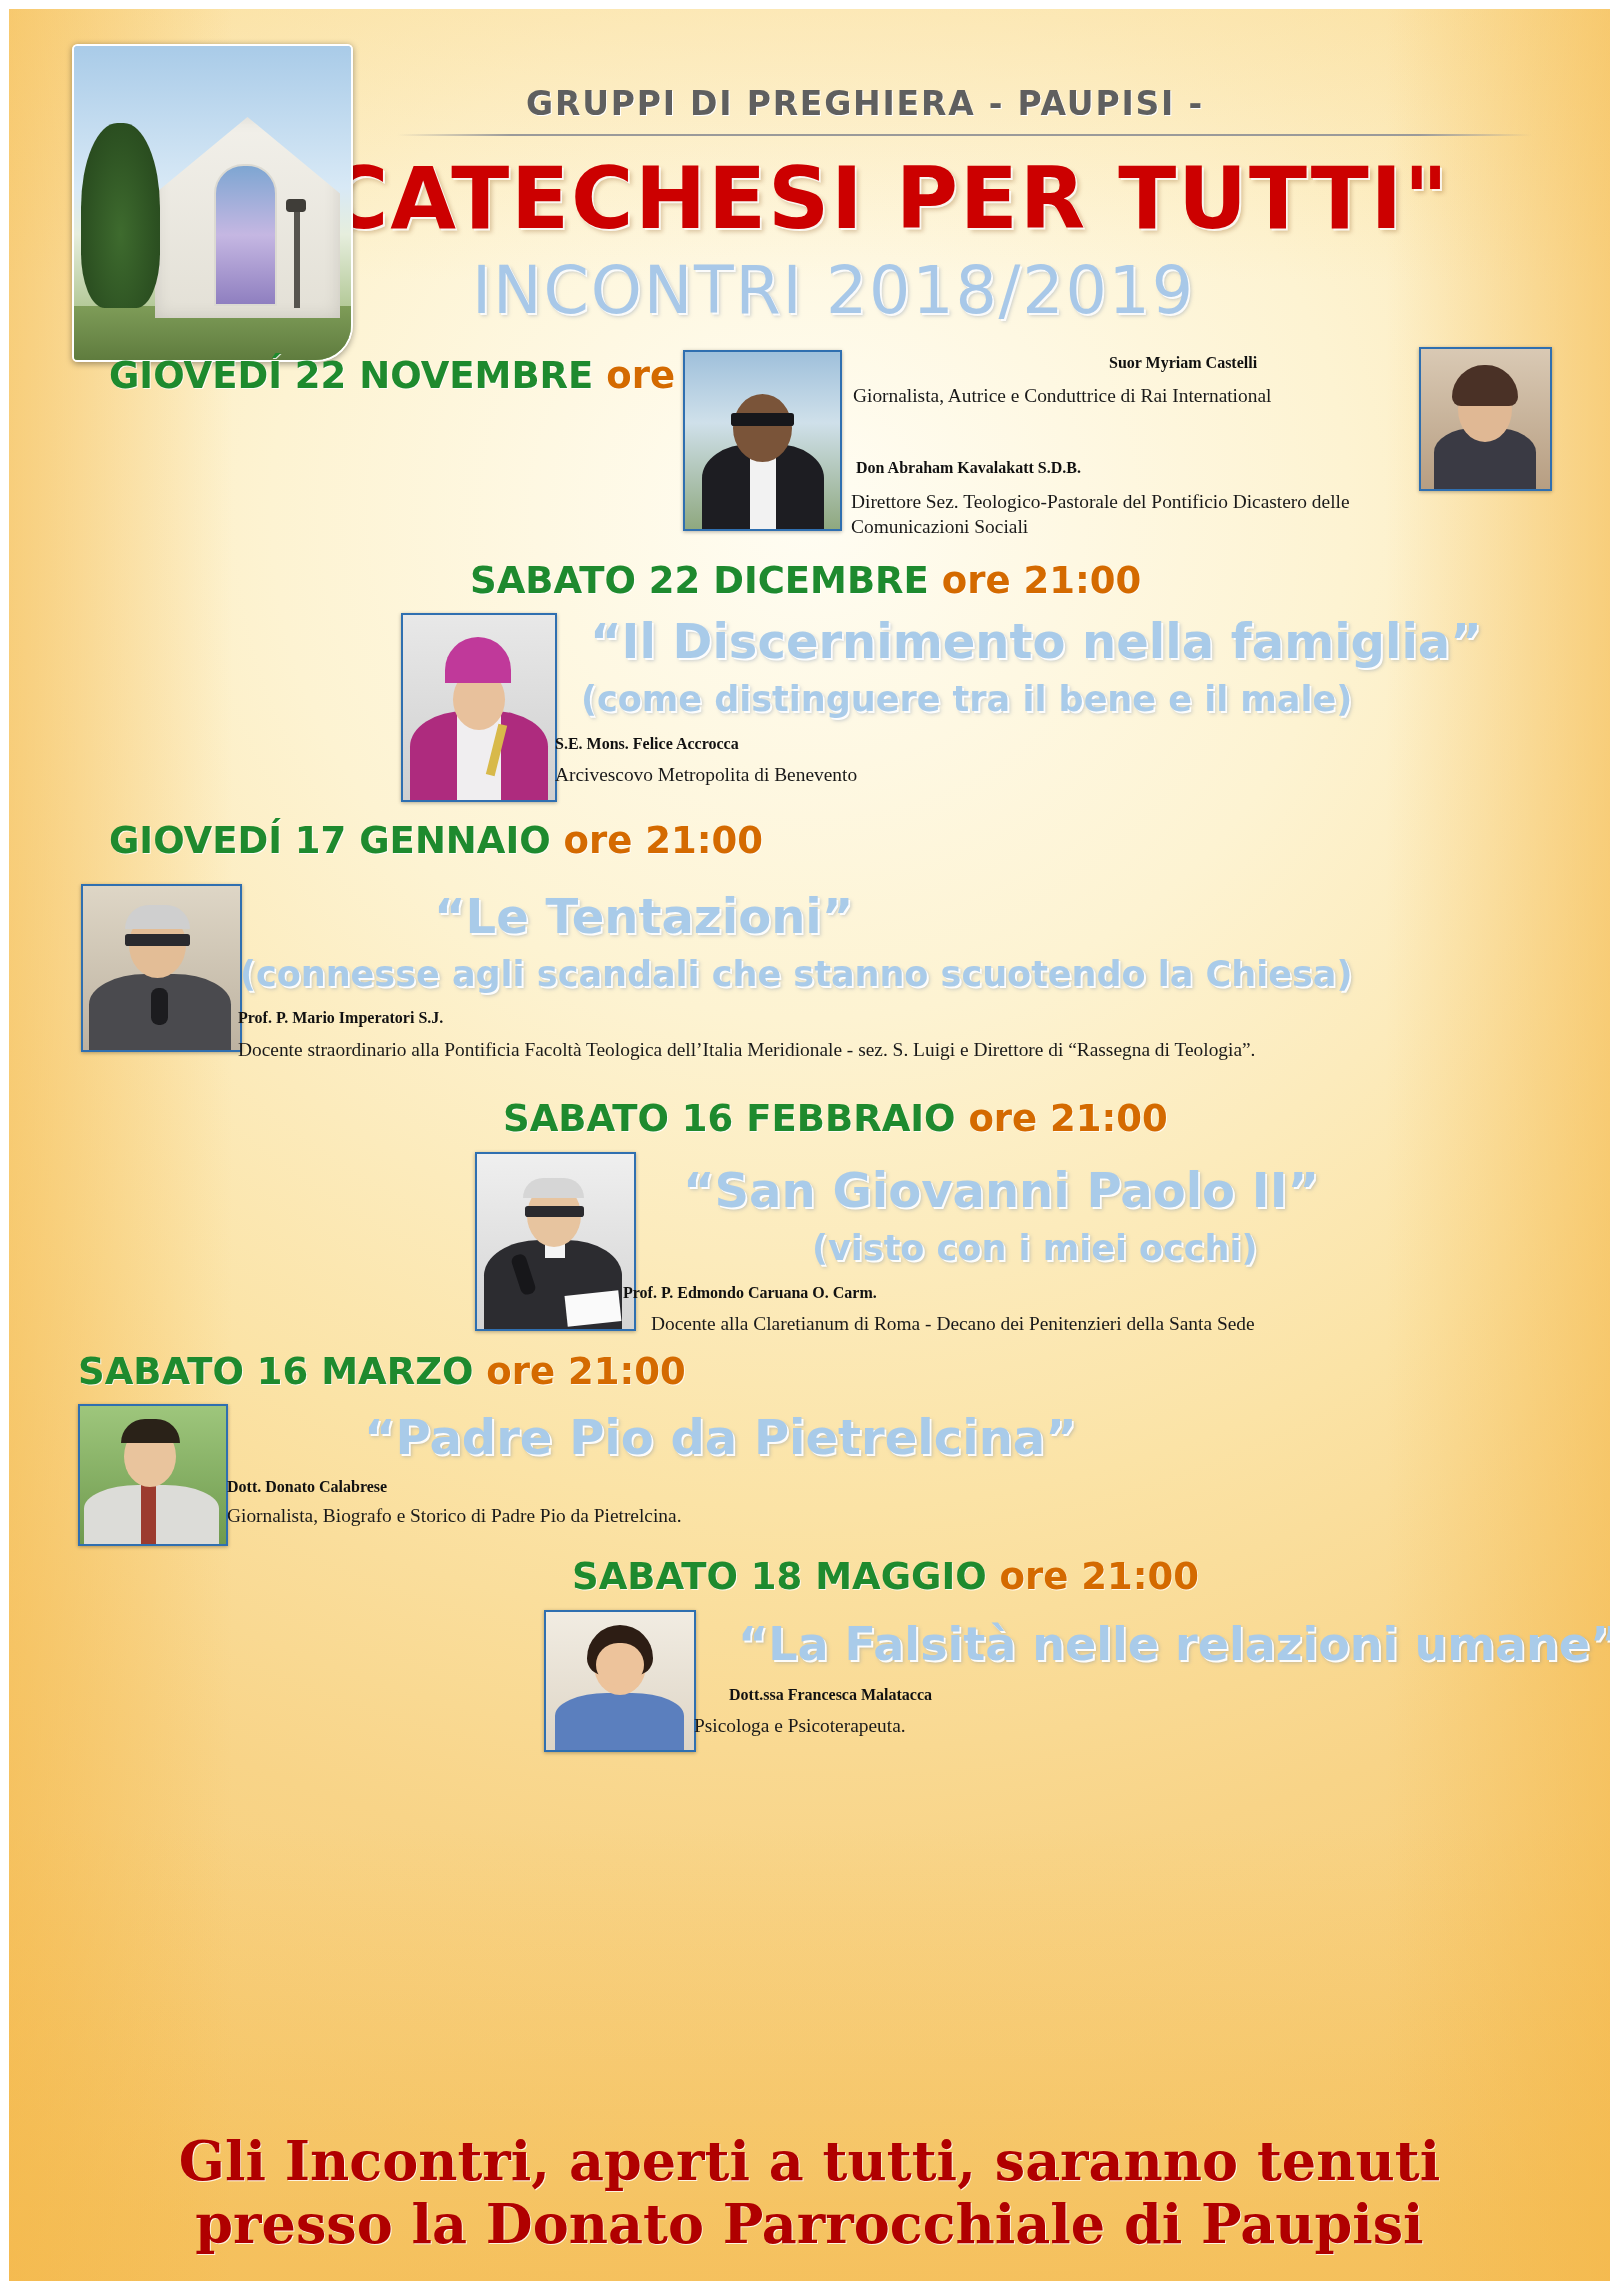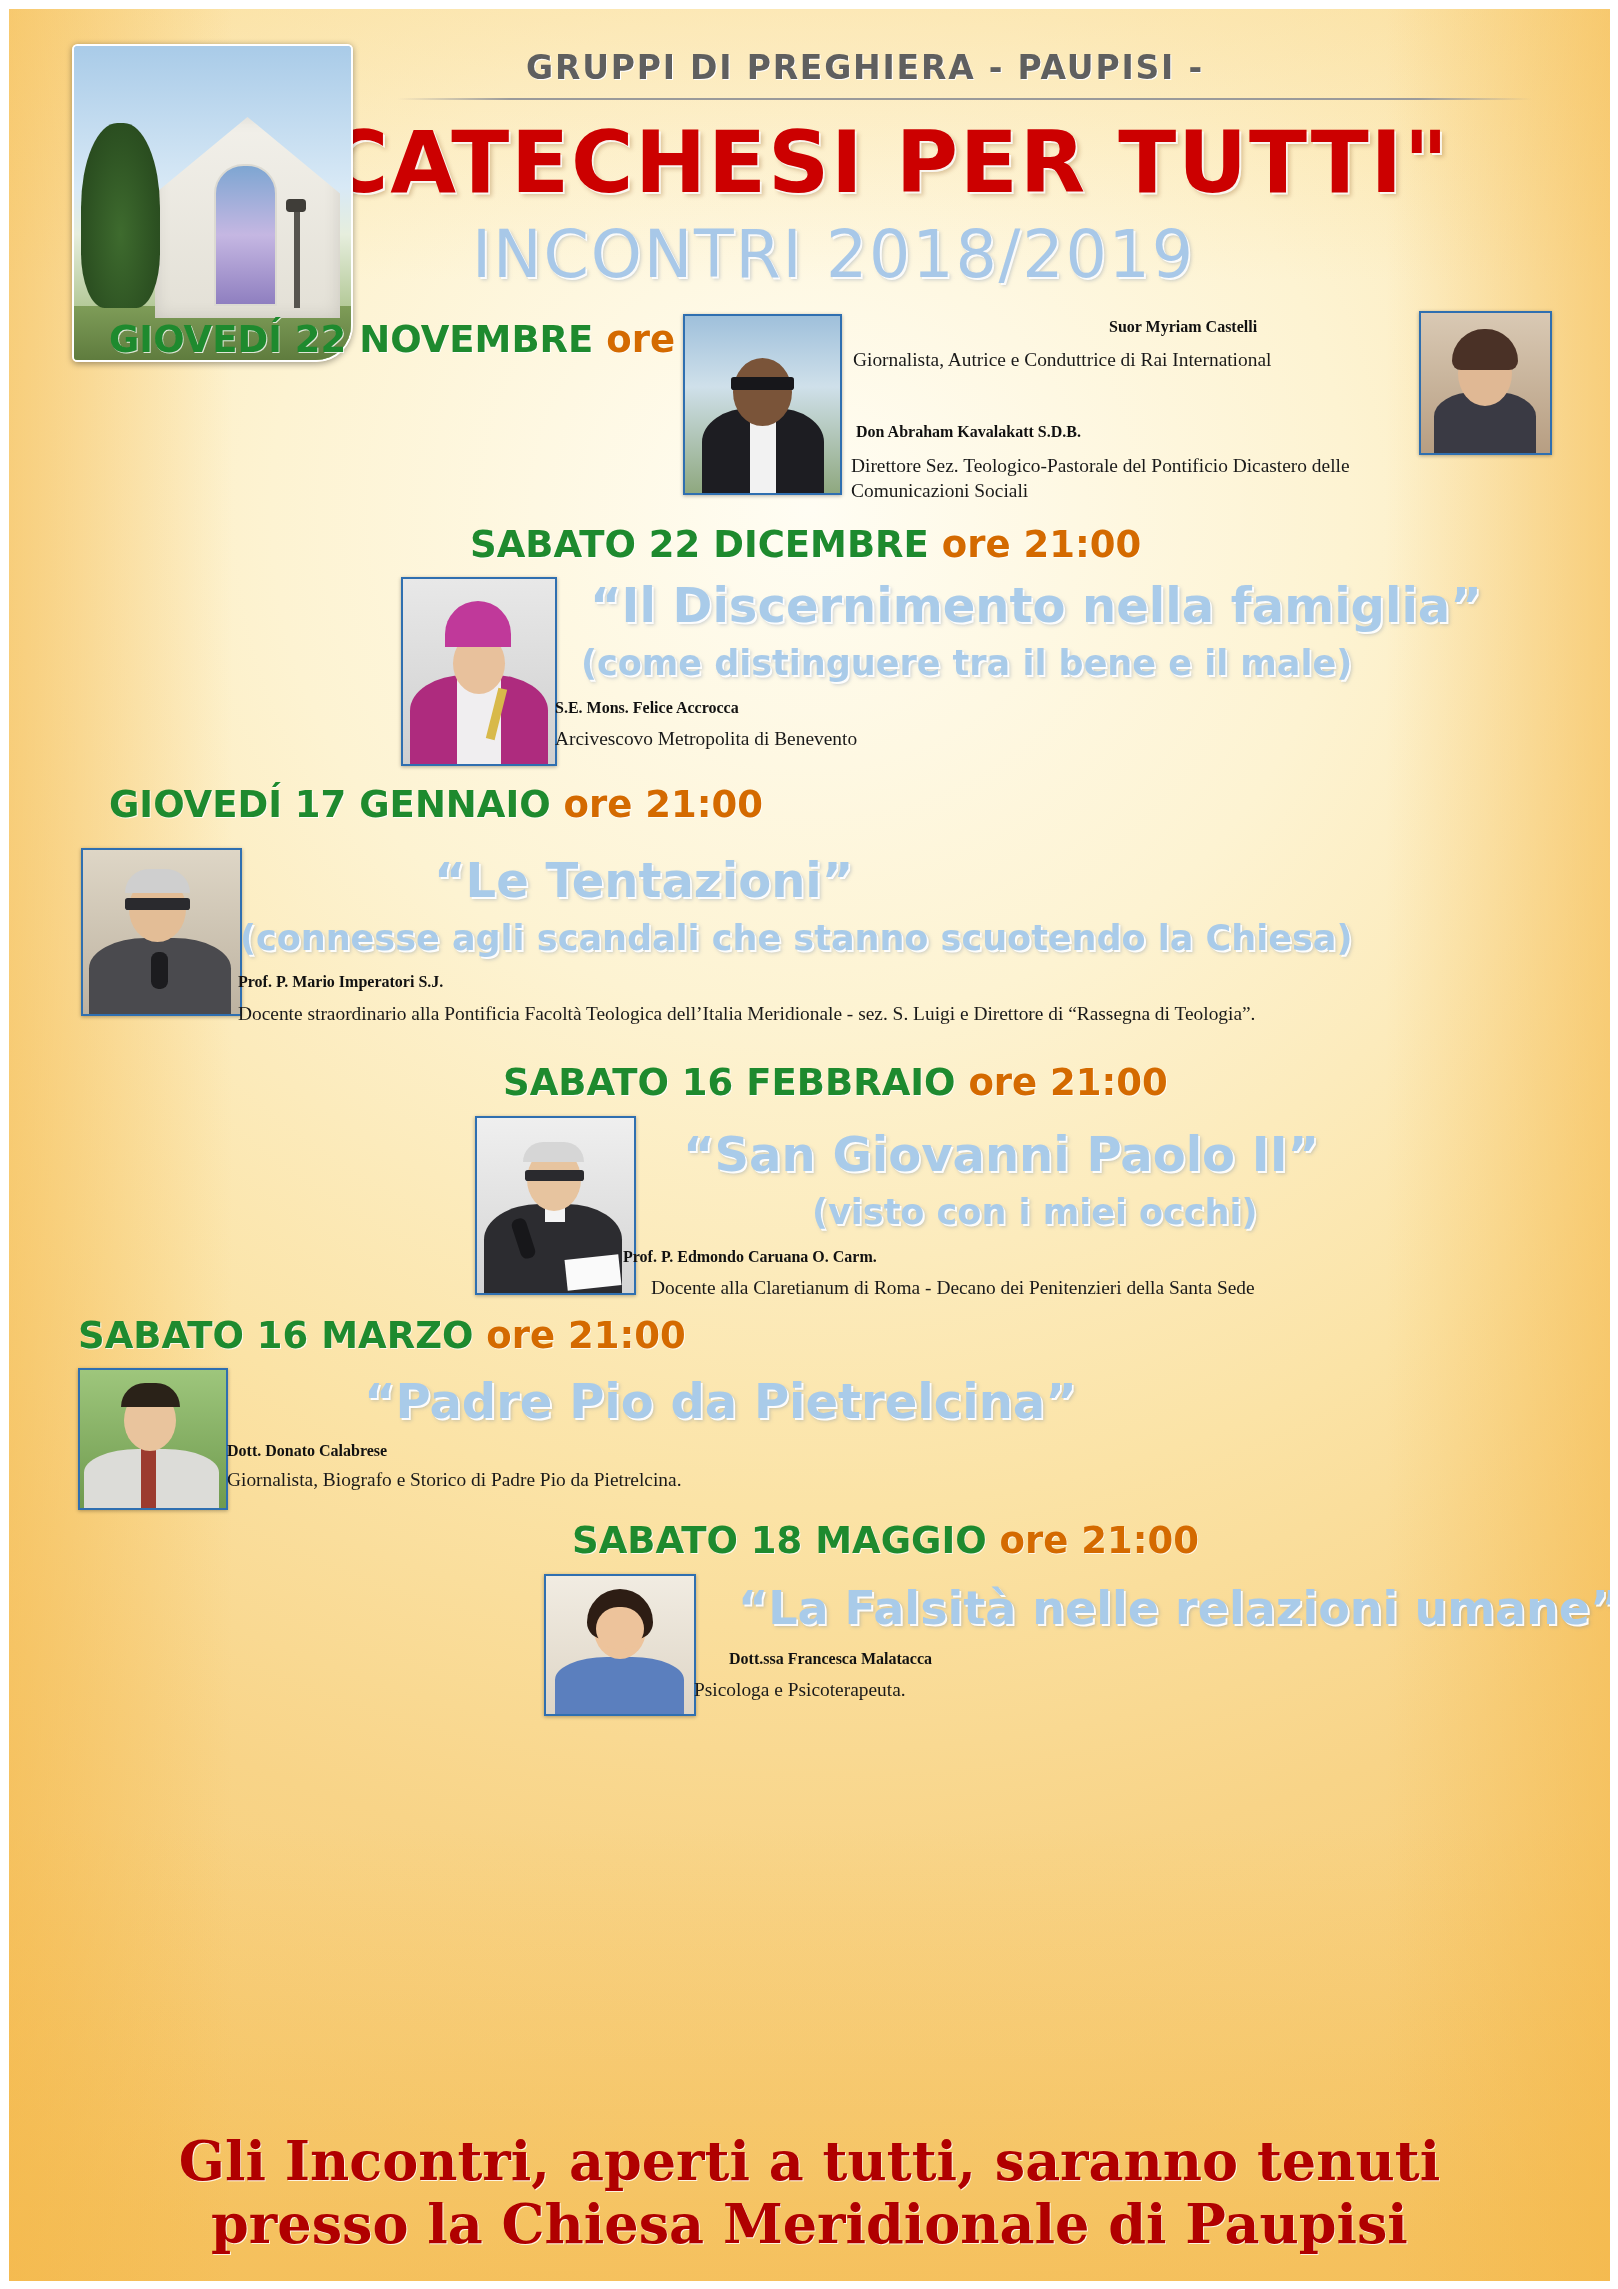--- a/index.html
+++ b/index.html
@@ -75,20 +75,21 @@
 
   .kicker {
     text-align: center;
     font-family: "DejaVu Sans", sans-serif;
     font-weight: bold;
     font-size: 33px;
     letter-spacing: 1.8px;
     color: #5f5f5f;
     text-shadow: 0.9px 0.9px 0 #ffffff;
     padding-left: 111px;
+    margin-top: 36px;
   }
   .rule {
     width: 1135px;
     margin: 11px auto 0 auto;
     height: 1.8px;
     background: linear-gradient(to right, rgba(160,160,160,0), #9a9a9a 10%, #9a9a9a 90%, rgba(160,160,160,0));
     margin-left: 388px;
   }
   .main-title {
     text-align: center;
@@ -335,18 +336,18 @@
       </div>
 
       <div class="topic small" style="position:absolute; left:729px; top:79px; font-size:46px;">“La Falsità nelle relazioni umane”</div>
 
       <div class="speaker-name" style="position:absolute; left:688px; top:148px;padding-left:32px;">Dott.ssa Francesca Malatacca</div>
       <div class="speaker-role" style="position:absolute; left:685px; top:177px;">Psicologa e Psicoterapeuta.</div>
     </div>
 
     <div class="footer">
       <div>Gli Incontri, aperti a tutti, saranno tenuti</div>
-      <div>presso la Chiesa Meridionale di Paupisi</div>
+      <div>presso la Donato Parrocchiale di Paupisi</div>
     </div>
 
   </div>
 </div>
 
 
 </body></html>

